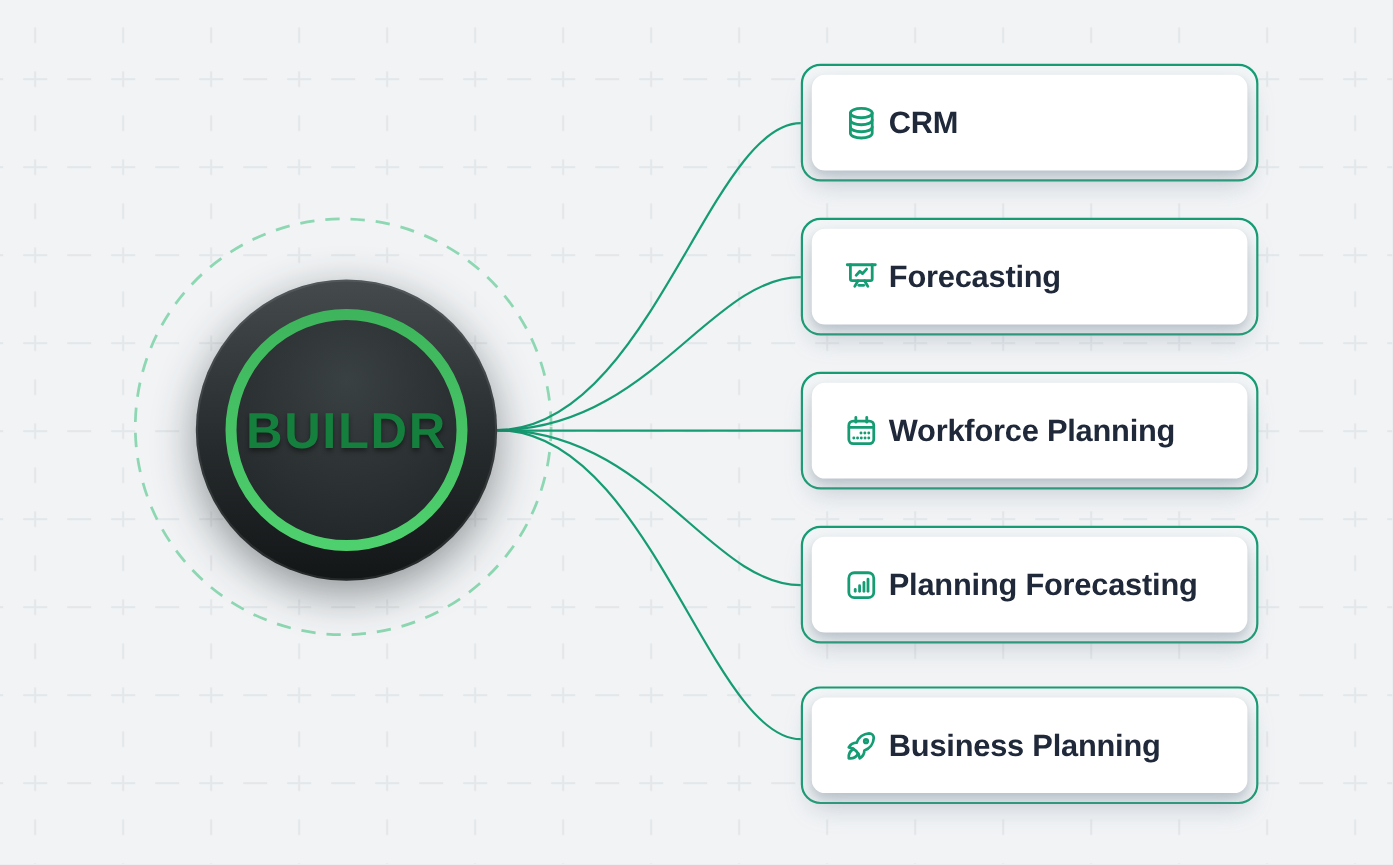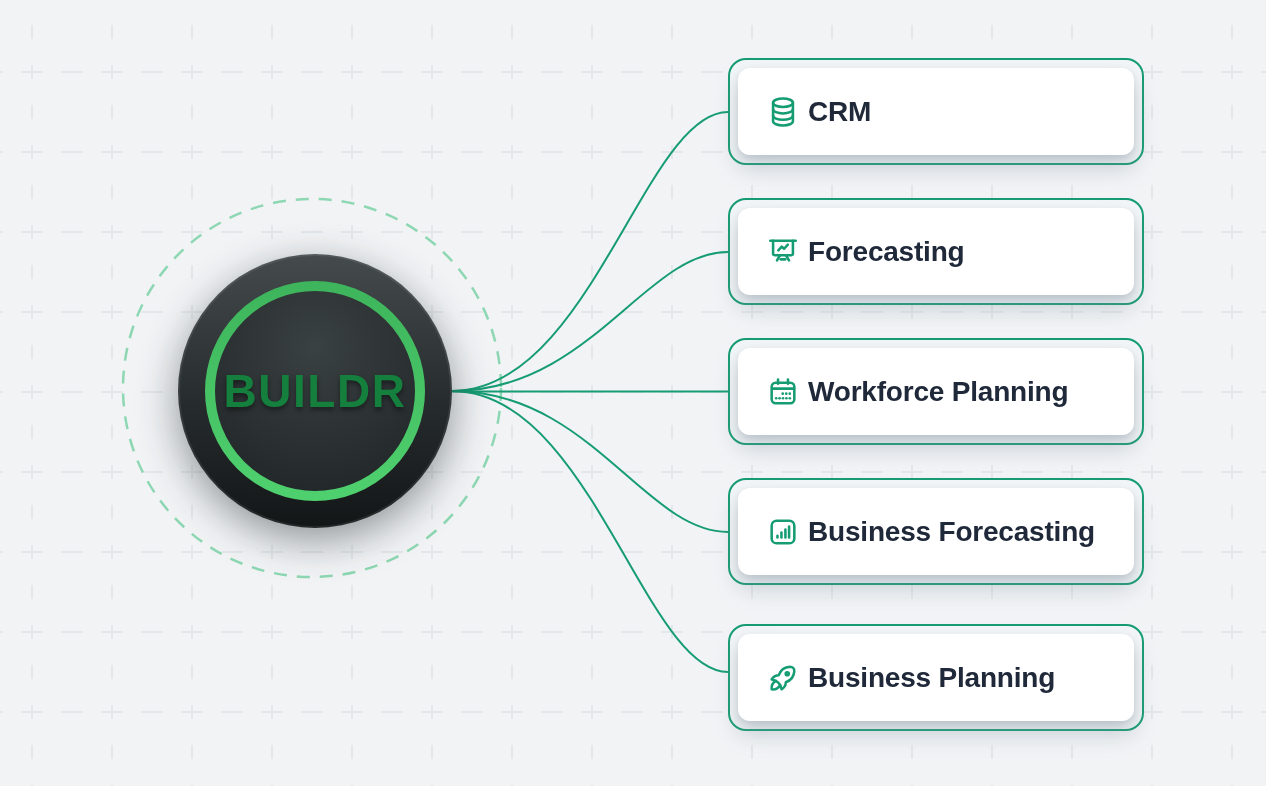--- a/index.html
+++ b/index.html
@@ -136,21 +136,21 @@
 
   <div class="node-card" style="top:478px">
     <div class="node-inner">
       <svg class="node-icon" viewBox="0 0 24 24">
         <rect class="st" x="4" y="4" width="16" height="16" rx="3.5"></rect>
         <path class="st" d="M8.1 15.9v-1.2"></path>
         <path class="st" d="M10.9 15.9v-3.6"></path>
         <path class="st" d="M13.7 15.9v-5.7"></path>
         <path class="st" d="M16.3 15.9v-7.8"></path>
       </svg>
-      <span class="node-label">Business Forecasting</span>
+      <span class="node-label">Planning Forecasting</span>
     </div>
   </div>
 
   <div class="node-card" style="top:624px">
     <div class="node-inner">
       <svg class="node-icon" viewBox="0 0 24 24">
         <path class="st" d="M4 13a8 8 0 0 1 7 7a6 6 0 0 0 3-5a9 9 0 0 0 6-8a3 3 0 0 0-3-3a9 9 0 0 0-8 6a6 6 0 0 0-5 3"></path>
         <path class="st" d="M7 14a6 6 0 0 0-3 6a6 6 0 0 0 6-3"></path>
         <circle class="st" cx="15" cy="9" r="1.1"></circle>
       </svg>

